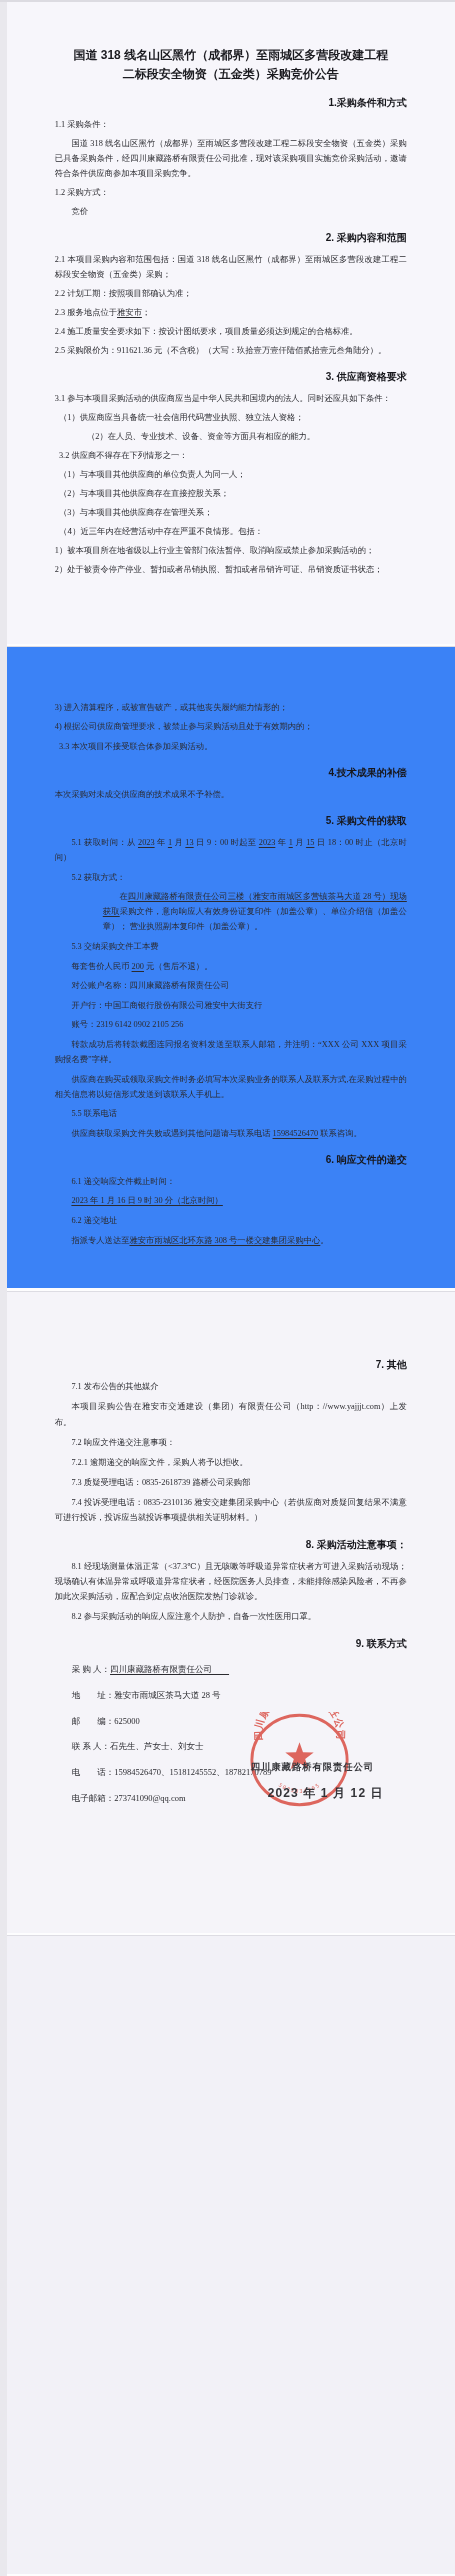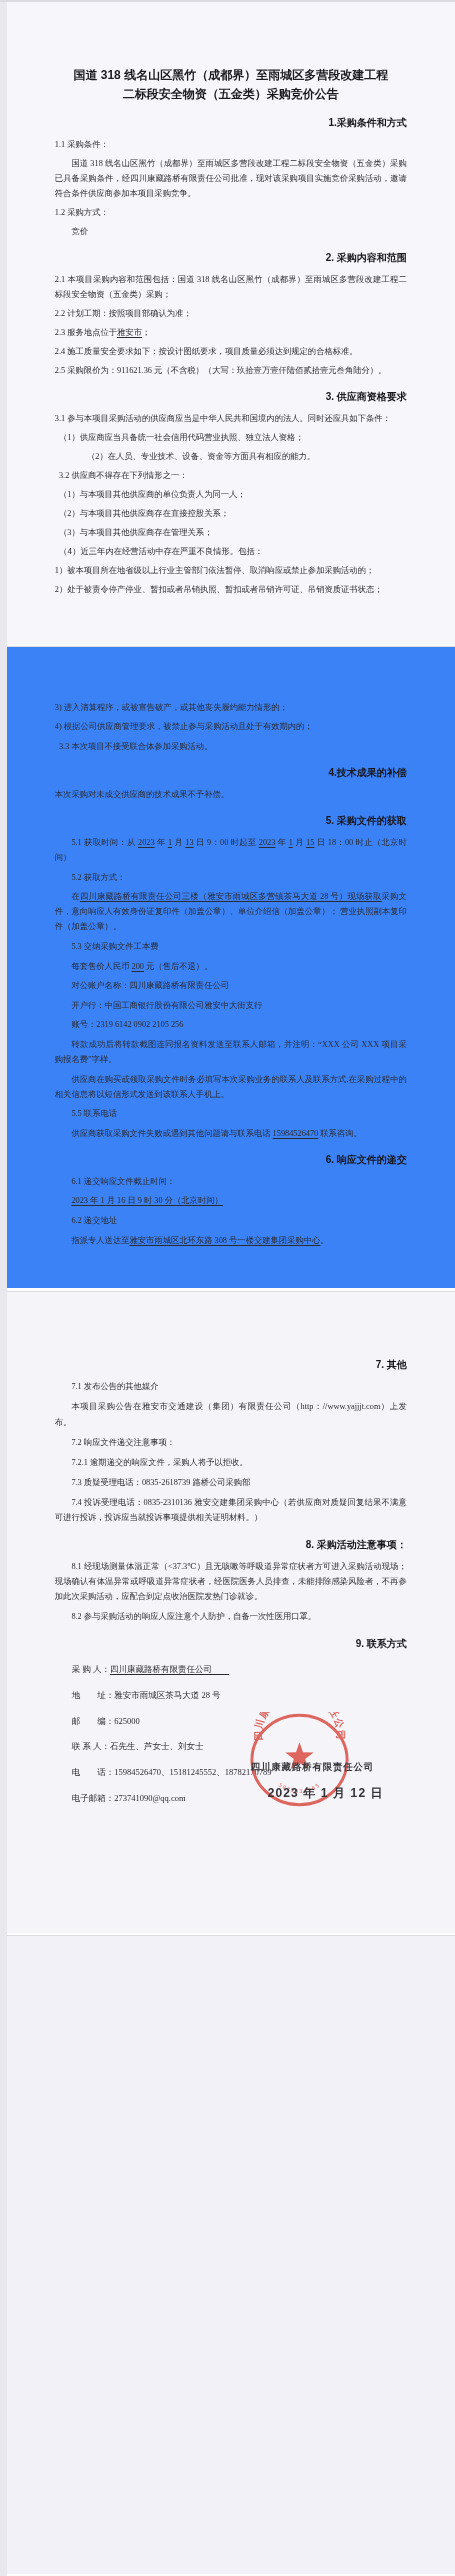--- a/index.html
+++ b/index.html
@@ -7,21 +7,21 @@
     width:456px;height:2576px;position:relative;
     background:#fdfdfe;
     font-family:"Liberation Serif","DejaVu Serif",serif;
     color:#2b2b30;
   }
   .edge-left{position:absolute;left:0;top:0;width:6.8px;height:2576px;background:#e9e8ed;}
   .edge-top{position:absolute;left:0;top:0;width:456px;height:1.7px;background:#dcdbe1;}
   .page{
     position:absolute;left:6.8px;width:449px;overflow:hidden;box-sizing:border-box;
   }
-  .pg1{top:1.7px;height:642px;background:#f7f6fb;padding:64px 49px 0 48px;}
+  .pg1{top:1.7px;height:642px;background:#f7f6fb;padding:44px 49px 0 48px;}
   .pg2{top:646px;height:642px;background:#3b82f6;padding:48px 49px 0 48px;border-top:0.6px solid #dddce3;}
   .pg3{top:1291px;height:642px;background:#f5f4f9;padding:54px 49px 0 48px;border-top:0.6px solid #dddce3;}
   .pg4{top:1935px;height:639px;background:#f2f1f7;border-top:0.6px solid #dddce3;}
 
   .t-title{
     font-family:"Liberation Sans","DejaVu Sans",sans-serif;font-weight:700;
     font-size:12px;line-height:19px;text-align:center;color:#1b1b20;margin:0;
   }
   .t-h{
     font-family:"Liberation Sans","DejaVu Sans",sans-serif;font-weight:700;
@@ -83,21 +83,21 @@
 
 <div class="page pg2">
     <div class="t-p"><span>3) 进入清算程序，或被宣告破产，或其他丧失履约能力情形的；</span></div>
     <div class="t-p"><span>4) 根据公司供应商管理要求，被禁止参与采购活动且处于有效期内的；</span></div>
     <div class="t-p" style="text-indent: 0.5em;"><span>3.3 本次项目不接受联合体参加采购活动。</span></div>
     <div class="t-h"><span>4.技术成果的补偿</span></div>
     <div class="t-p"><span>本次采购对未成交供应商的技术成果不予补偿。</span></div>
     <div class="t-h"><span>5. 采购文件的获取</span></div>
     <div class="t-p" style="text-indent: 2em;"><span>5.1 获取时间：从 </span><u>2023</u><span> 年 </span><u>1</u><span> 月 </span><u>13</u><span> 日 9：00 时起至 </span><u>2023</u><span> 年 </span><u>1</u><span> 月 </span><u>15</u><span> 日 18：00 时止（北京时间）</span></div>
     <div class="t-p" style="text-indent: 2em;"><span>5.2 获取方式：</span></div>
-    <div class="t-p" style="text-indent: 2em;"><span>在</span><u>四川康藏路桥有限责任公司三楼（雅安市雨城区多营镇茶马大道 28 号）现场获取</u><span>采购文件，意向响应人有效身份证复印件（加盖公章）、单位介绍信（加盖公章）； 营业执照副本复印件（加盖公章）。</span></div>
+    <div class="t-p" style="text-indent: 2em; margin-left: 48px;"><span>在</span><u>四川康藏路桥有限责任公司三楼（雅安市雨城区多营镇茶马大道 28 号）现场获取</u><span>采购文件，意向响应人有效身份证复印件（加盖公章）、单位介绍信（加盖公章）； 营业执照副本复印件（加盖公章）。</span></div>
     <div class="t-p" style="text-indent: 2em;"><span>5.3 交纳采购文件工本费</span></div>
     <div class="t-p" style="text-indent: 2em;"><span>每套售价人民币 </span><u>200</u><span> 元（售后不退）。</span></div>
     <div class="t-p" style="text-indent: 2em;"><span>对公账户名称：四川康藏路桥有限责任公司</span></div>
     <div class="t-p" style="text-indent: 2em;"><span>开户行：中国工商银行股份有限公司雅安中大街支行</span></div>
     <div class="t-p" style="text-indent: 2em;"><span>账号：2319 6142 0902 2105 256</span></div>
     <div class="t-p" style="text-indent: 2em;"><span>转款成功后将转款截图连同报名资料发送至联系人邮箱，并注明：“XXX 公司 XXX 项目采购报名费”字样。</span></div>
     <div class="t-p" style="text-indent: 2em;"><span>供应商在购买或领取采购文件时务必填写本次采购业务的联系人及联系方式,在采购过程中的相关信息将以短信形式发送到该联系人手机上。</span></div>
     <div class="t-p" style="text-indent: 2em;"><span>5.5 联系电话</span></div>
     <div class="t-p" style="text-indent: 2em;"><span>供应商获取采购文件失败或遇到其他问题请与联系电话 </span><u>15984526470</u><span> 联系咨询。</span></div>
     <div class="t-h"><span>6. 响应文件的递交</span></div>

